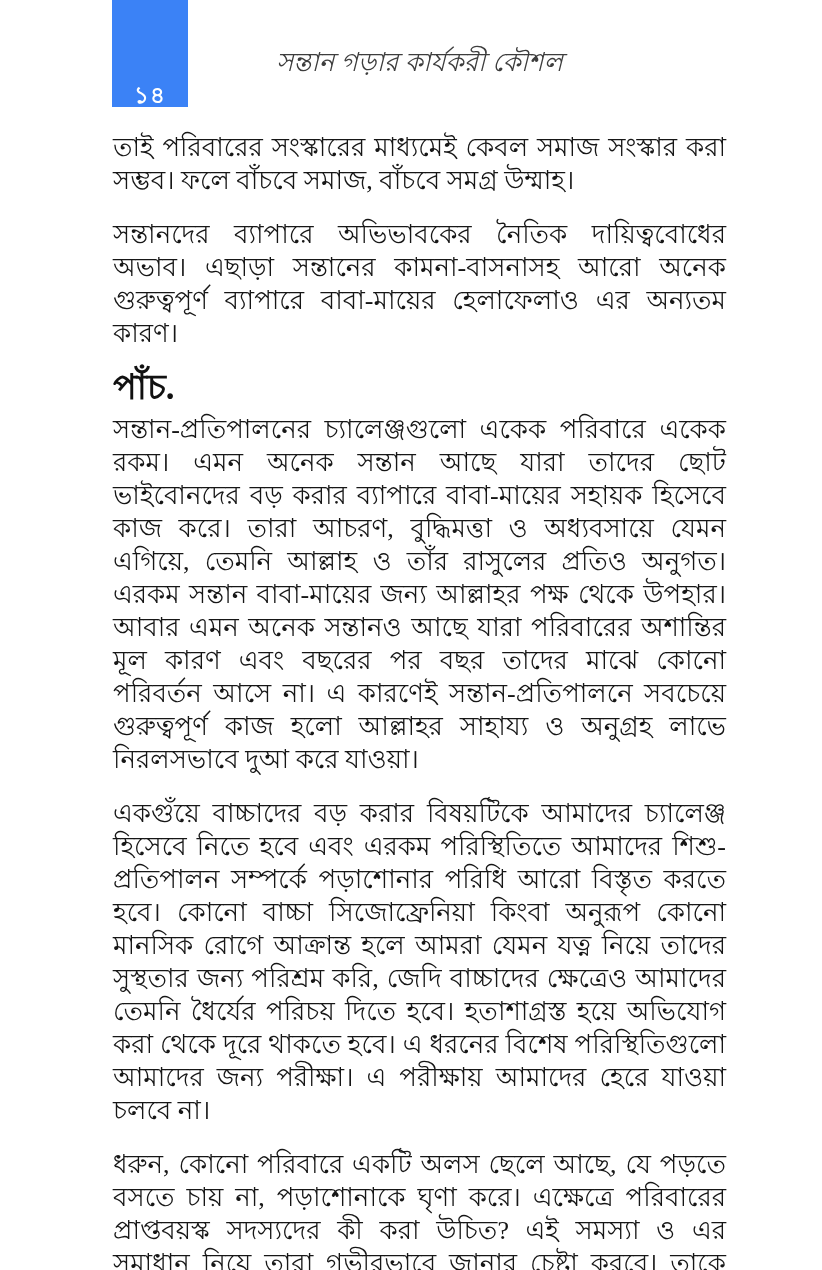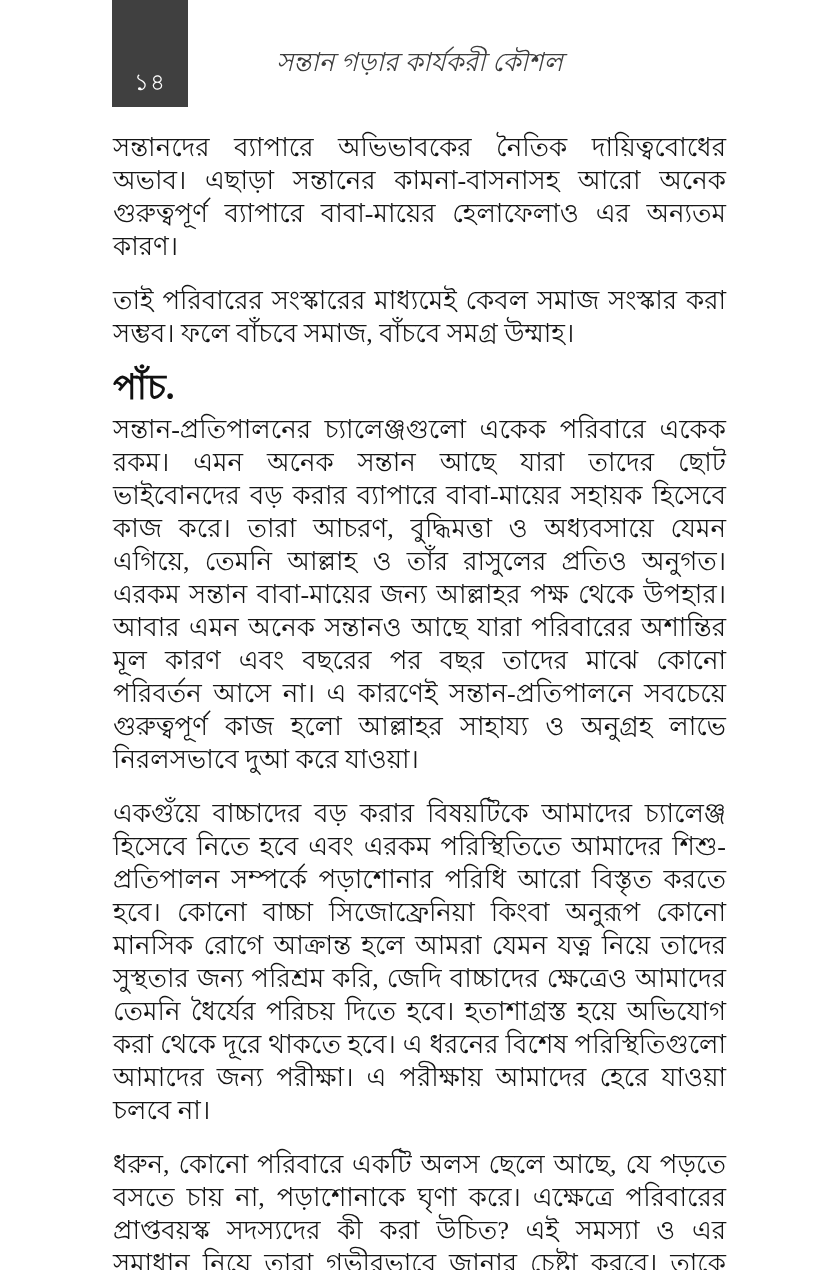--- a/index.html
+++ b/index.html
@@ -15,26 +15,26 @@
     overflow: hidden;
     font-family: "Liberation Serif", "DejaVu Serif", serif;
   }
   
   .folio-block {
     position: absolute;
     left: 112px;
     top: 0;
     width: 76px;
     height: 107px;
-    background: #404040;
+    background: #3b82f6;
     display: flex;
     justify-content: center;
     align-items: flex-end;
     box-sizing: border-box;
-    padding-bottom: 13px;
+    font-weight: bold;
   }
   .folio-number {
     color: #ffffff;
     font-size: 23px;
     line-height: 1;
     letter-spacing: 1px;
   }
   .running-title {
     position: absolute;
     top: 46px;
@@ -76,21 +76,21 @@
 
 <div class="page">
 
   <div class="folio-block">
     <span class="folio-number">১৪</span>
   </div>
 
   <div class="running-title">সন্তান গড়ার কার্যকরী কৌশল</div>
 
   <div class="content">
+    <p class="body-para">তাই পরিবারের সংস্কারের মাধ্যমেই কেবল সমাজ সংস্কার করা সম্ভব। ফলে বাঁচবে সমাজ, বাঁচবে সমগ্র উম্মাহ।</p>
     <p class="body-para">সন্তানদের ব্যাপারে অভিভাবকের নৈতিক দায়িত্ববোধের অভাব। এছাড়া সন্তানের কামনা-বাসনাসহ আরো অনেক গুরুত্বপূর্ণ ব্যাপারে বাবা-মায়ের হেলাফেলাও এর অন্যতম কারণ।</p>
-    <p class="body-para">তাই পরিবারের সংস্কারের মাধ্যমেই কেবল সমাজ সংস্কার করা সম্ভব। ফলে বাঁচবে সমাজ, বাঁচবে সমগ্র উম্মাহ।</p>
     <h2 class="section-heading">পাঁচ.</h2>
     <p class="body-para">সন্তান-প্রতিপালনের চ্যালেঞ্জগুলো একেক পরিবারে একেক রকম। এমন অনেক সন্তান আছে যারা তাদের ছোট ভাইবোনদের বড় করার ব্যাপারে বাবা-মায়ের সহায়ক হিসেবে কাজ করে। তারা আচরণ, বুদ্ধিমত্তা ও অধ্যবসায়ে যেমন এগিয়ে, তেমনি আল্লাহ ও তাঁর রাসুলের প্রতিও অনুগত। এরকম সন্তান বাবা-মায়ের জন্য আল্লাহর পক্ষ থেকে উপহার। আবার এমন অনেক সন্তানও আছে যারা পরিবারের অশান্তির মূল কারণ এবং বছরের পর বছর তাদের মাঝে কোনো পরিবর্তন আসে না। এ কারণেই সন্তান-প্রতিপালনে সবচেয়ে গুরুত্বপূর্ণ কাজ হলো আল্লাহর সাহায্য ও অনুগ্রহ লাভে নিরলসভাবে দুআ করে যাওয়া।</p>
     <p class="body-para">একগুঁয়ে বাচ্চাদের বড় করার বিষয়টিকে আমাদের চ্যালেঞ্জ হিসেবে নিতে হবে এবং এরকম পরিস্থিতিতে আমাদের শিশু-প্রতিপালন সম্পর্কে পড়াশোনার পরিধি আরো বিস্তৃত করতে হবে। কোনো বাচ্চা সিজোফ্রেনিয়া কিংবা অনুরূপ কোনো মানসিক রোগে আক্রান্ত হলে আমরা যেমন যত্ন নিয়ে তাদের সুস্থতার জন্য পরিশ্রম করি, জেদি বাচ্চাদের ক্ষেত্রেও আমাদের তেমনি ধৈর্যের পরিচয় দিতে হবে। হতাশাগ্রস্ত হয়ে অভিযোগ করা থেকে দূরে থাকতে হবে। এ ধরনের বিশেষ পরিস্থিতিগুলো আমাদের জন্য পরীক্ষা। এ পরীক্ষায় আমাদের হেরে যাওয়া চলবে না।</p>
     <p class="body-para">ধরুন, কোনো পরিবারে একটি অলস ছেলে আছে, যে পড়তে বসতে চায় না, পড়াশোনাকে ঘৃণা করে। এক্ষেত্রে পরিবারের প্রাপ্তবয়স্ক সদস্যদের কী করা উচিত? এই সমস্যা ও এর সমাধান নিয়ে তারা গভীরভাবে জানার চেষ্টা করবে। তাকে পড়াশোনার ব্যাপারে আগ্রহী করতে সকল ধরনের পদক্ষেপ গ্রহণ করবে, এমনকি একজন বিশেষজ্ঞের সাথেও তারা এ নিয়ে আলোচনা করে দেখবে। কিন্তু কোনো কিছুতেই কাজ না হলে তার ইচ্ছা মোতাবেক স্কুলের পড়াশোনা বন্ধ করার ব্যাপারে নিতে হবে জোরালো পদক্ষেপ। এভাবে প্রতিটি ক্ষেত্রেই সন্তানের জন্য সব ধরনের</p>
   </div>
 
 </div>
 
 </body></html>

